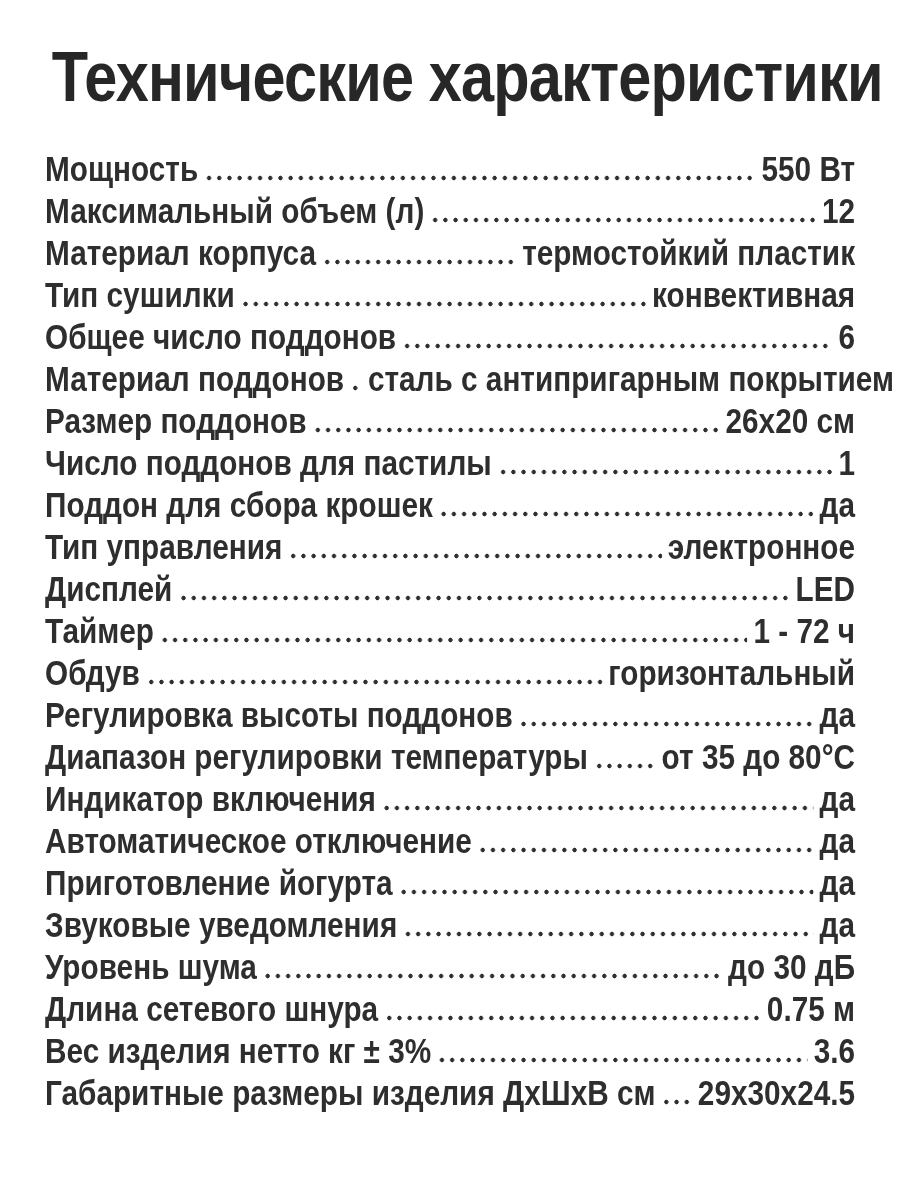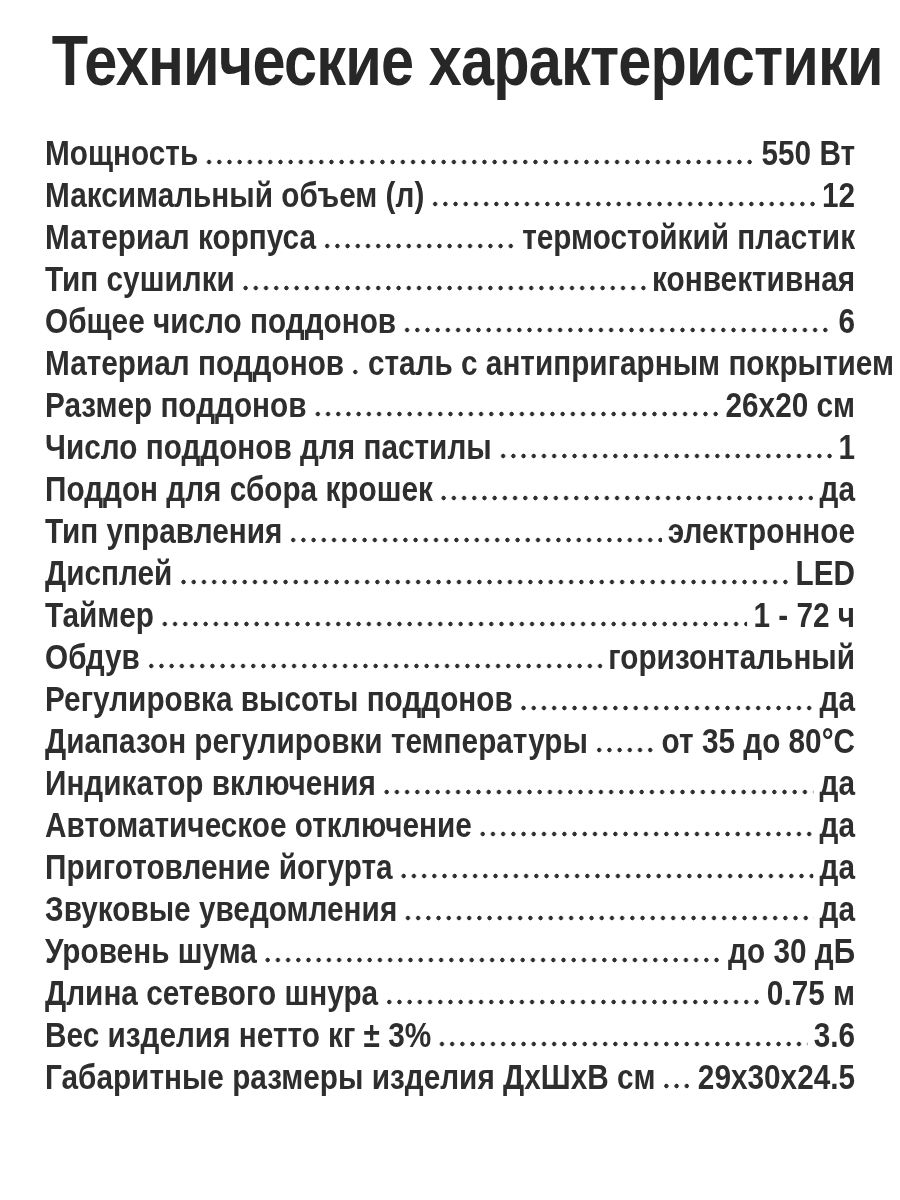--- a/index.html
+++ b/index.html
@@ -6,21 +6,21 @@
   html, body {
     width: 900px;
     height: 1200px;
     background: #ffffff;
     overflow: hidden;
     font-family: "Liberation Sans", "DejaVu Sans", sans-serif;
   }
   .page {
     width: 810px;
     margin: 0 0 0 45px;
-    padding-top: 26px;
+    padding-top: 42px;
   }
   
   .condense {
     width: 953px;
     transform: scaleX(0.85);
     transform-origin: left top;
   }
   .title {
     font-size: 70px;
     line-height: 1.0;

